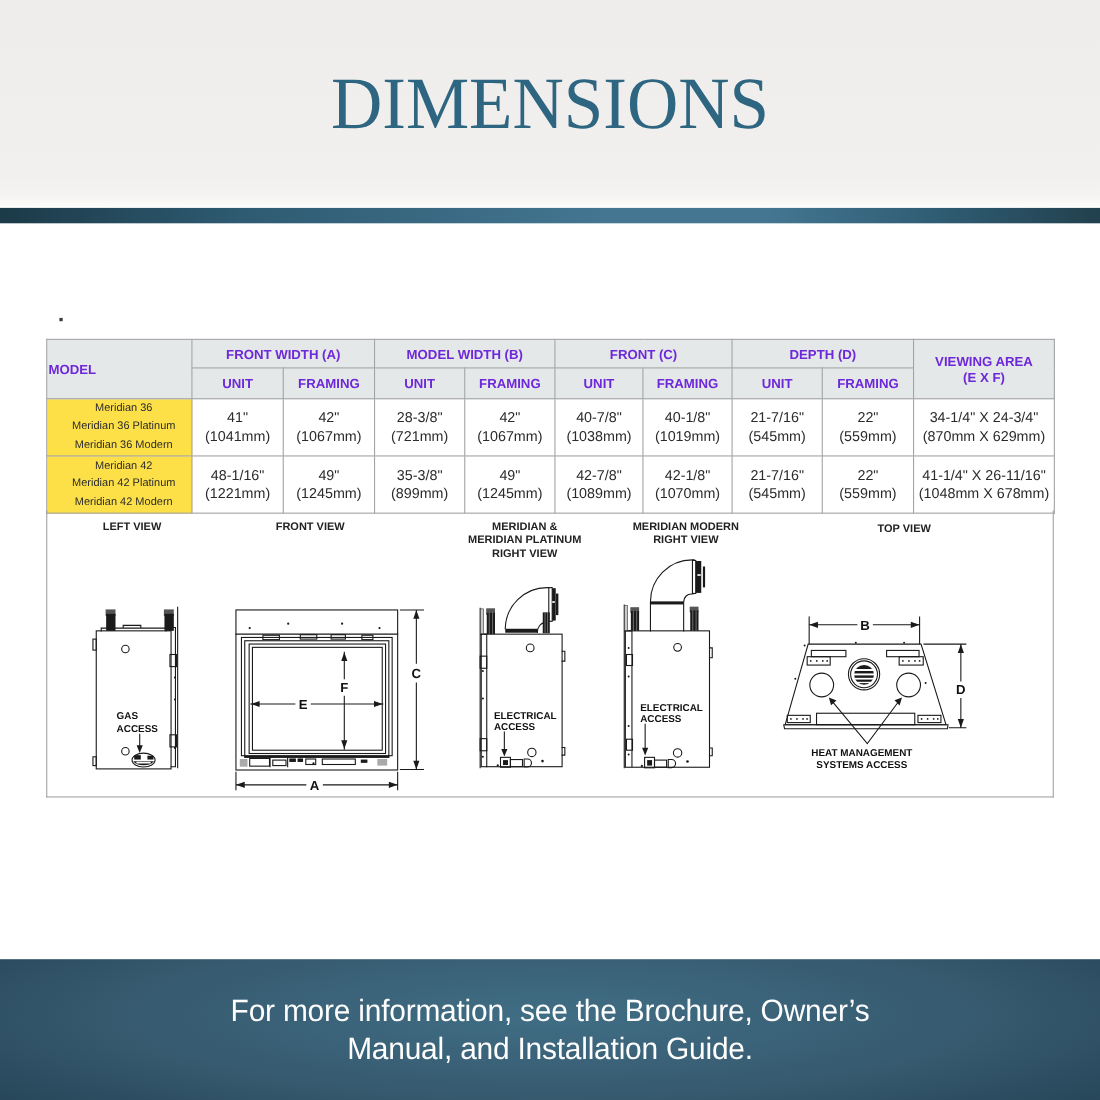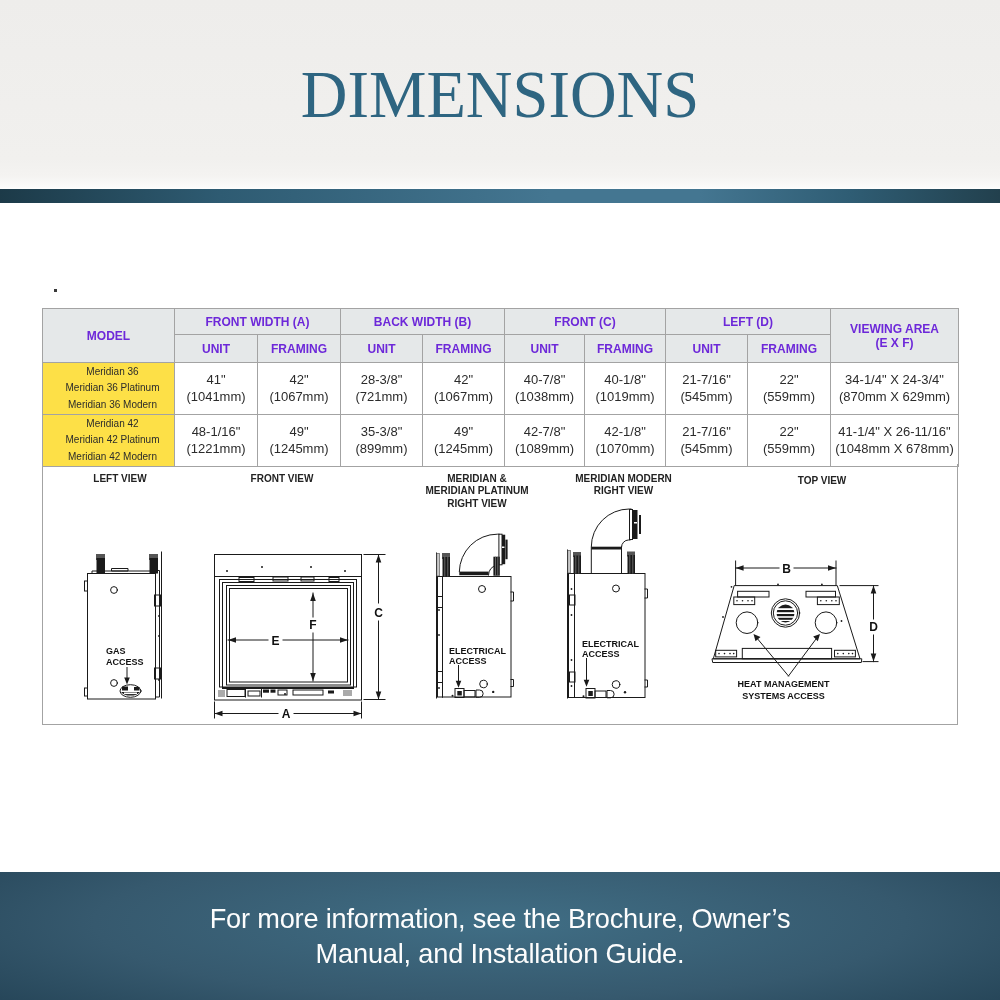--- a/index.html
+++ b/index.html
@@ -26,25 +26,25 @@
       <col style="width:82px">
       <col style="width:80px">
       <col style="width:81px">
       <col style="width:82px">
       <col style="width:83px">
       <col style="width:128px">
   </colgroup>
 
   <tbody>
       <tr style="height:26px;">
-    <td rowspan="2" class="th" style="text-align:center;">MODEL</td>
+    <td rowspan="2" class="th" style="text-align:left;">MODEL</td>
     <td colspan="2" class="th">FRONT WIDTH (A)</td>
-    <td colspan="2" class="th">BACK WIDTH (B)</td>
+    <td colspan="2" class="th">MODEL WIDTH (B)</td>
     <td colspan="2" class="th">FRONT (C)</td>
-    <td colspan="2" class="th">LEFT (D)</td>
+    <td colspan="2" class="th">DEPTH (D)</td>
     <td rowspan="2" class="th">VIEWING AREA<br>(E X F)</td>
   </tr>
 
   <tr style="height:28px;">
     <td class="th">UNIT</td>
         <td class="th">FRAMING</td>
     <td class="th">UNIT</td>
         <td class="th">FRAMING</td>
     <td class="th">UNIT</td>
         <td class="th">FRAMING</td>

